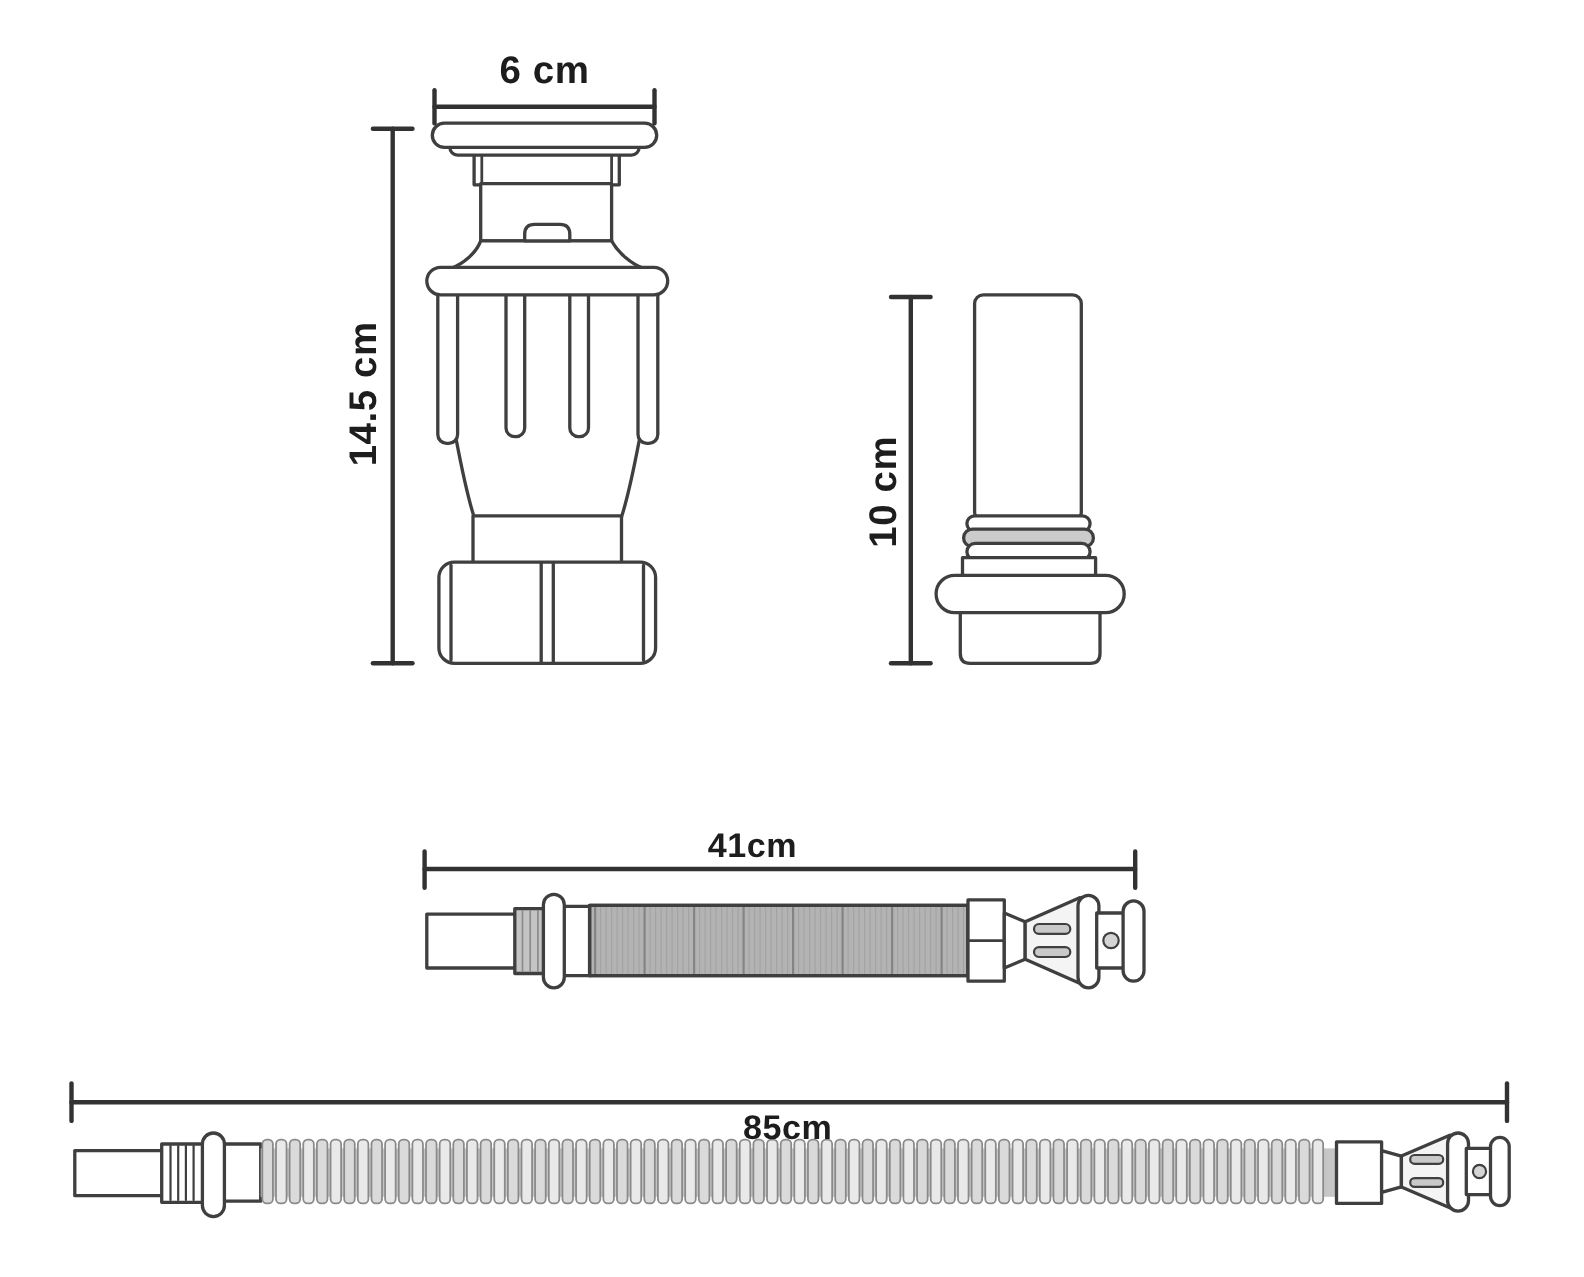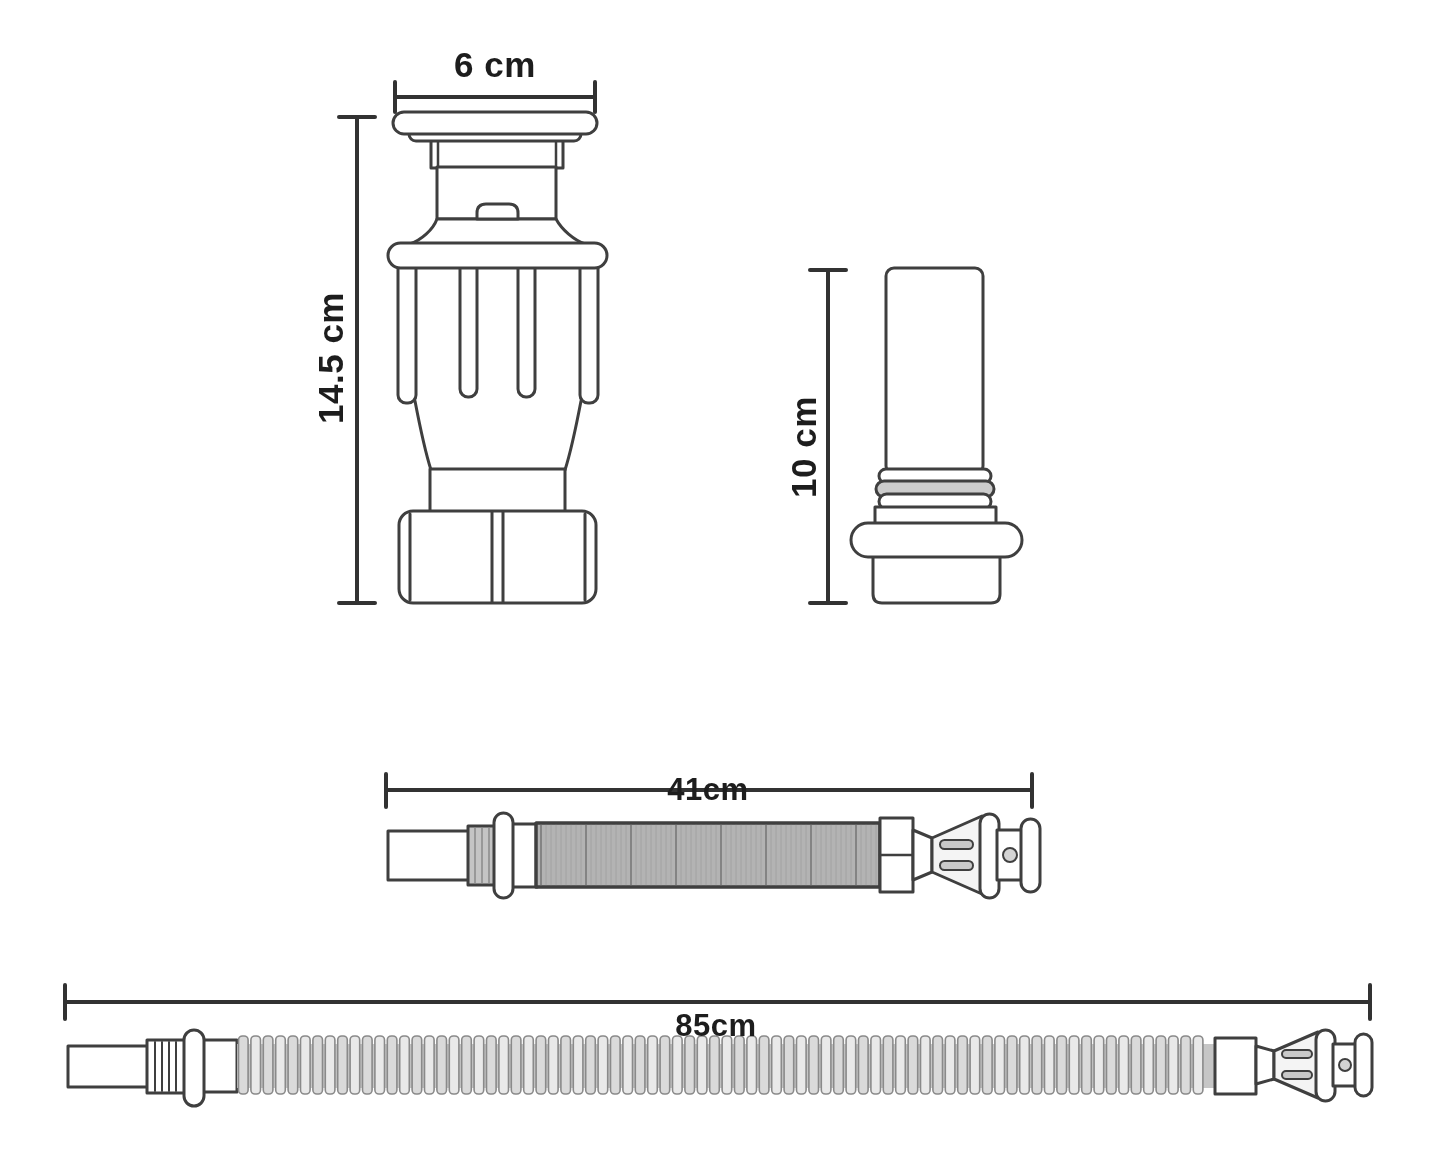--- a/index.html
+++ b/index.html
@@ -311,16 +311,16 @@
     <rect x="1316" y="1030" width="19" height="71" rx="9.5"></rect>
     <rect x="1333" y="1044" width="24" height="42"></rect>
     <circle cx="1345" cy="1065" r="6" fill="#d4d4d4" stroke-width="2"></circle>
     <rect x="1355" y="1034" width="17" height="62" rx="8.5"></rect>
   </g>
 </svg>
 
 <div class="dim-label fs-big" style="left:495px;top:64px;">6 cm</div>
 <div class="dim-label fs-big vertical" style="left:330px;top:358px;">14.5 cm</div>
 <div class="dim-label fs-big vertical" style="left:803px;top:447px;">10 cm</div>
-<div class="dim-label fs-mid" style="left:708px;top:769px;margin-top:20px;">41cm</div>
+<div class="dim-label fs-mid" style="left:684px;top:769px;">41cm</div>
 <div class="dim-label fs-mid" style="left:716px;top:984px;margin-top:41px;">85cm</div>
 
 </div>
 
 </body></html>

